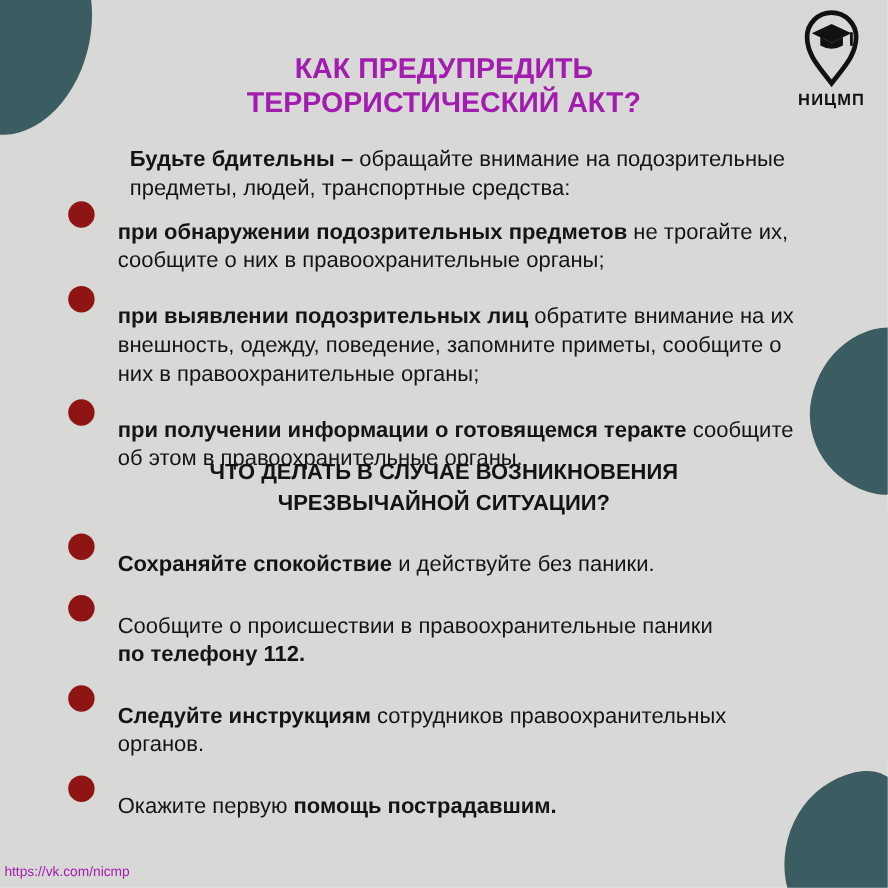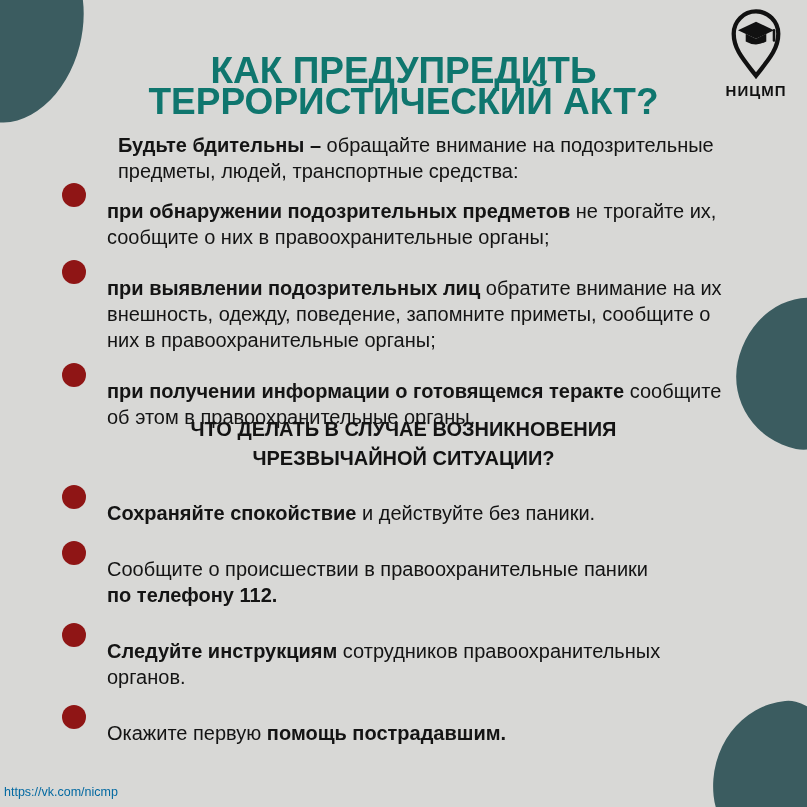--- a/index.html
+++ b/index.html
@@ -15,21 +15,21 @@
   .blob-br{right:-40px;bottom:-45px;width:135px;height:150px;
     border-radius:60% 40% 55% 45% / 58% 62% 38% 42%;transform:rotate(-6deg);}
 
   
   .logo{position:absolute;top:8px;right:12px;width:78px;text-align:center;}
   .logo svg{display:block;margin:0 auto;}
   .logo-text{font-weight:700;font-size:15px;letter-spacing:1px;color:#111;margin-top:2px;}
 
   
   .title1{position:absolute;top:30px;left:0;width:807px;text-align:center;
-    font-size:37px;font-weight:700;line-height:31px;color:#0f766e;}
+    font-size:26px;font-weight:700;line-height:31px;color:#a21caf;}
   .title1 span{display:block;}
   .title2{position:absolute;top:398px;left:0;width:807px;text-align:center;
     font-size:20px;font-weight:700;line-height:29px;color:#131313;}
   .title2 span{display:block;}
 
   
   .intro{position:absolute;top:112px;left:118px;width:635px;
     font-size:20px;line-height:26px;}
   .intro b{font-weight:700;}
 
@@ -40,21 +40,21 @@
   .item{display:flex;align-items:flex-start;}
   .list1 .item{margin-bottom:9px;}
   .list2 .item{margin-bottom:14px;}
   .bullet{flex:0 0 auto;width:24px;height:24px;border-radius:50%;
     background:#8f1515;margin-top:1px;}
   .item-text{margin:16px 0 0 21px;width:620px;font-size:20px;line-height:26px;}
   .item-text b{font-weight:700;}
   .force-break b{display:block;}
 
   
-  .url{position:absolute;left:4px;top:785px;font-size:12.5px;color:#0369a1;text-decoration:none;}
+  .url{position:absolute;left:4px;top:785px;font-size:12.5px;color:#a21caf;text-decoration:none;}
 </style>
 </head>
 <body>
 
 <div class="poster">
 
   <div class="blob blob-tl"></div>
   <div class="blob blob-r"></div>
   <div class="blob blob-br"></div>
 

